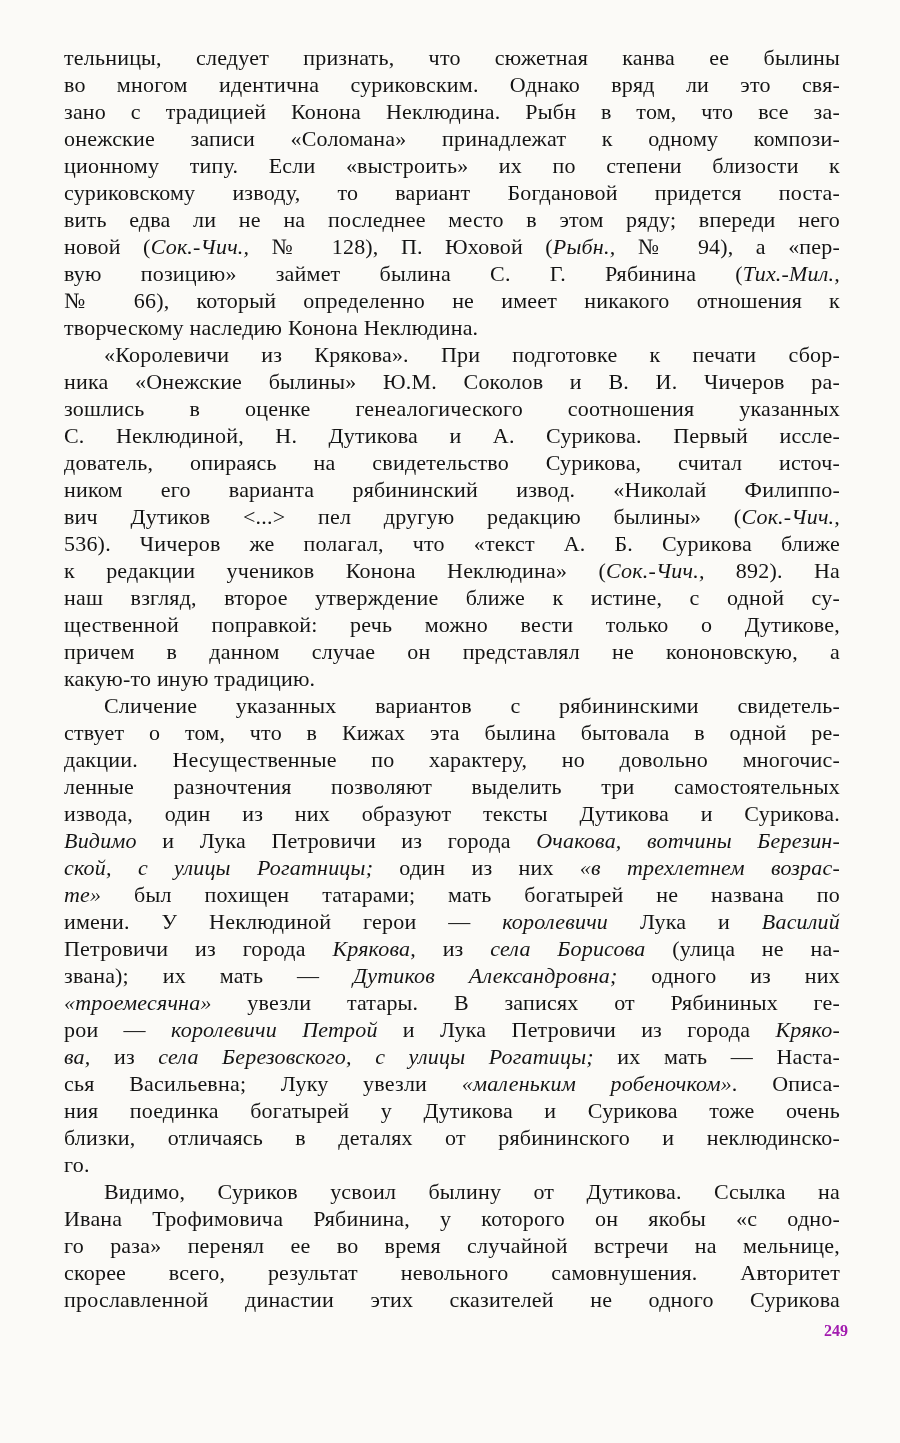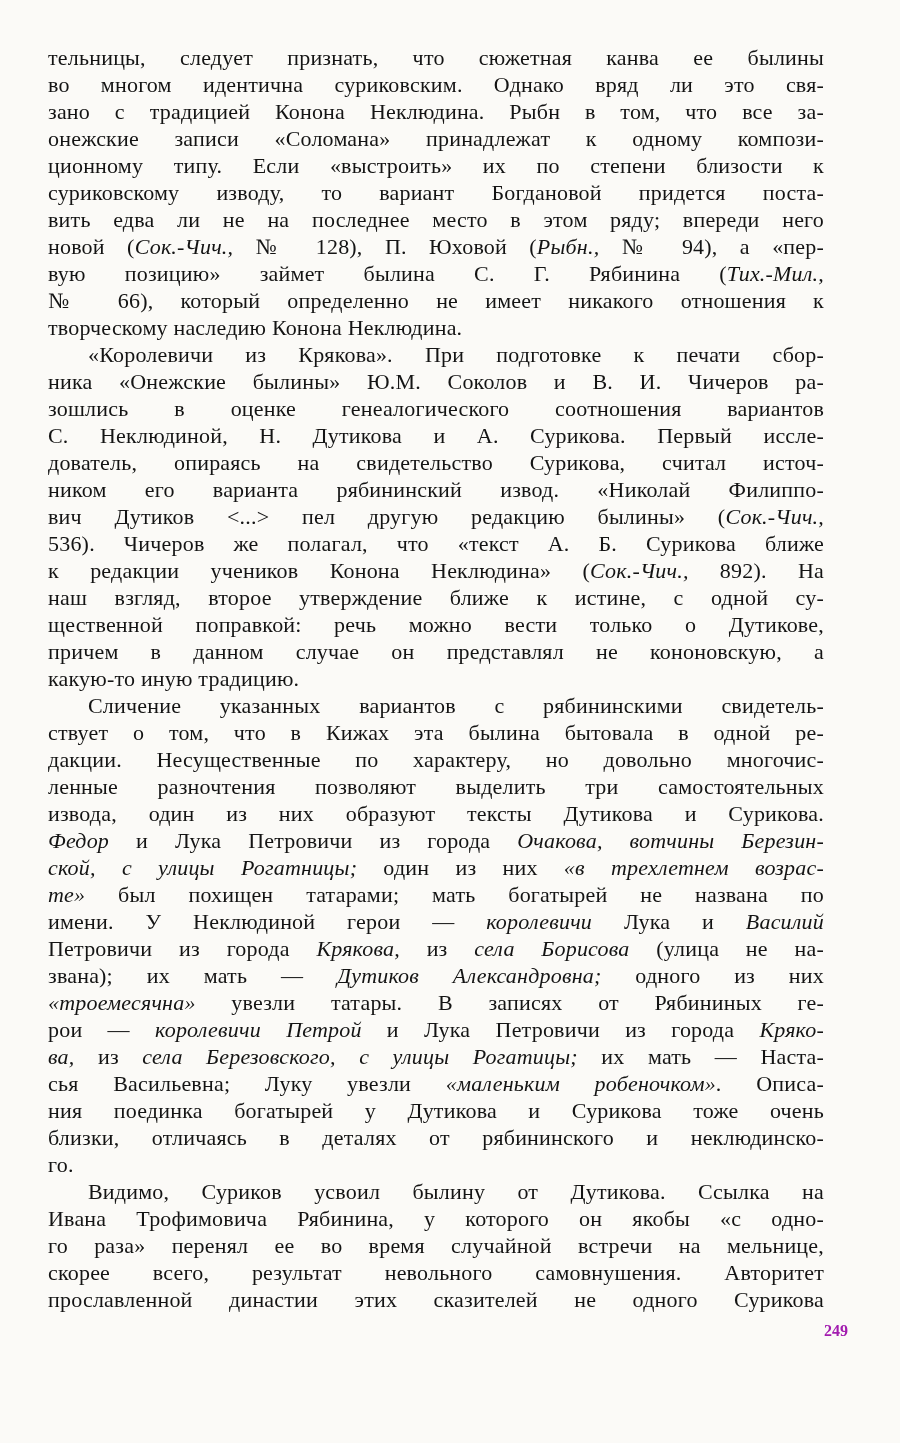--- a/index.html
+++ b/index.html
@@ -8,21 +8,21 @@
     background:#fbfaf7;
     position:relative;
     overflow:hidden;
   }
   .page{
     position:absolute;inset:0;
     font-family:"Liberation Serif","DejaVu Serif",serif;
     color:#141414;
   }
   .text-block{
-    position:absolute;left:48px;top:44px;width:776px;
+    position:absolute;left:64px;top:44px;width:776px;
   }
   .paragraph{margin:0;padding:0;}
   .line{
     font-size:22px;
     line-height:27px;
     text-align:justify;
     -moz-text-align-last:justify;
     text-align-last:justify;
     letter-spacing:0.2px;
   }
@@ -56,39 +56,39 @@
         <div class="line">суриковскому изводу, то вариант Богдановой придется поста-</div>
         <div class="line">вить едва ли не на последнее место в этом ряду; впереди него</div>
         <div class="line">новой (<span class="i">Сок.-Чич.,</span> № 128), П. Юховой (<span class="i">Рыбн.,</span> № 94), а «пер-</div>
         <div class="line">вую позицию» займет былина С. Г. Рябинина (<span class="i">Тих.-Мил.,</span></div>
         <div class="line">№ 66), который определенно не имеет никакого отношения к</div>
         <div class="line flush">творческому наследию Конона Неклюдина.</div>
       </div>
       <div class="paragraph">
         <div class="line indent"><span class="b">«Королевичи из Крякова».</span> При подготовке к печати сбор-</div>
         <div class="line">ника «Онежские былины» Ю.М. Соколов и В. И. Чичеров ра-</div>
-        <div class="line">зошлись в оценке генеалогического соотношения вариантов</div>
+        <div class="line">зошлись в оценке генеалогического соотношения указанных</div>
         <div class="line">С. Неклюдиной, Н. Дутикова и А. Сурикова. Первый иссле-</div>
         <div class="line">дователь, опираясь на свидетельство Сурикова, считал источ-</div>
         <div class="line">ником его варианта рябининский извод. «Николай Филиппо-</div>
         <div class="line">вич Дутиков &lt;...&gt; пел другую редакцию былины» (<span class="i">Сок.-Чич.,</span></div>
         <div class="line">536). Чичеров же полагал, что «текст А. Б. Сурикова ближе</div>
         <div class="line">к редакции учеников Конона Неклюдина» (<span class="i">Сок.-Чич.,</span> 892). На</div>
         <div class="line">наш взгляд, второе утверждение ближе к истине, с одной су-</div>
         <div class="line">щественной поправкой: речь можно вести только о Дутикове,</div>
         <div class="line">причем в данном случае он представлял не кононовскую, а</div>
         <div class="line flush">какую-то иную традицию.</div>
       </div>
       <div class="paragraph">
         <div class="line indent">Сличение указанных вариантов с рябининскими свидетель-</div>
         <div class="line">ствует о том, что в Кижах эта былина бытовала в одной ре-</div>
         <div class="line">дакции. Несущественные по характеру, но довольно многочис-</div>
         <div class="line">ленные разночтения позволяют выделить три самостоятельных</div>
         <div class="line">извода, один из них образуют тексты Дутикова и Сурикова.</div>
-        <div class="line"><span class="i">Федор</span> и Лука Петровичи из города <span class="i">Очакова, вотчины Березин-</span></div>
+        <div class="line"><span class="i">Видимо</span> и Лука Петровичи из города <span class="i">Очакова, вотчины Березин-</span></div>
         <div class="line"><span class="i">ской, с улицы Рогатницы;</span> один из них <span class="i">«в трехлетнем возрас-</span></div>
         <div class="line"><span class="i">те»</span> был похищен татарами; мать богатырей не названа по</div>
         <div class="line">имени. У Неклюдиной герои — <span class="i">королевичи</span> Лука и <span class="i">Василий</span></div>
         <div class="line">Петровичи из города <span class="i">Крякова,</span> из <span class="i">села Борисова</span> (улица не на-</div>
         <div class="line">звана); их мать — <span class="i">Дутиков Александровна;</span> одного из них</div>
         <div class="line"><span class="i">«троемесячна»</span> увезли татары. В записях от Рябининых ге-</div>
         <div class="line">рои — <span class="i">королевичи Петрой</span> и Лука Петровичи из города <span class="i">Кряко-</span></div>
         <div class="line"><span class="i">ва,</span> из <span class="i">села Березовского, с улицы Рогатицы;</span> их мать — Наста-</div>
         <div class="line">сья Васильевна; Луку увезли <span class="i">«маленьким робеночком»</span>. Описа-</div>
         <div class="line">ния поединка богатырей у Дутикова и Сурикова тоже очень</div>

